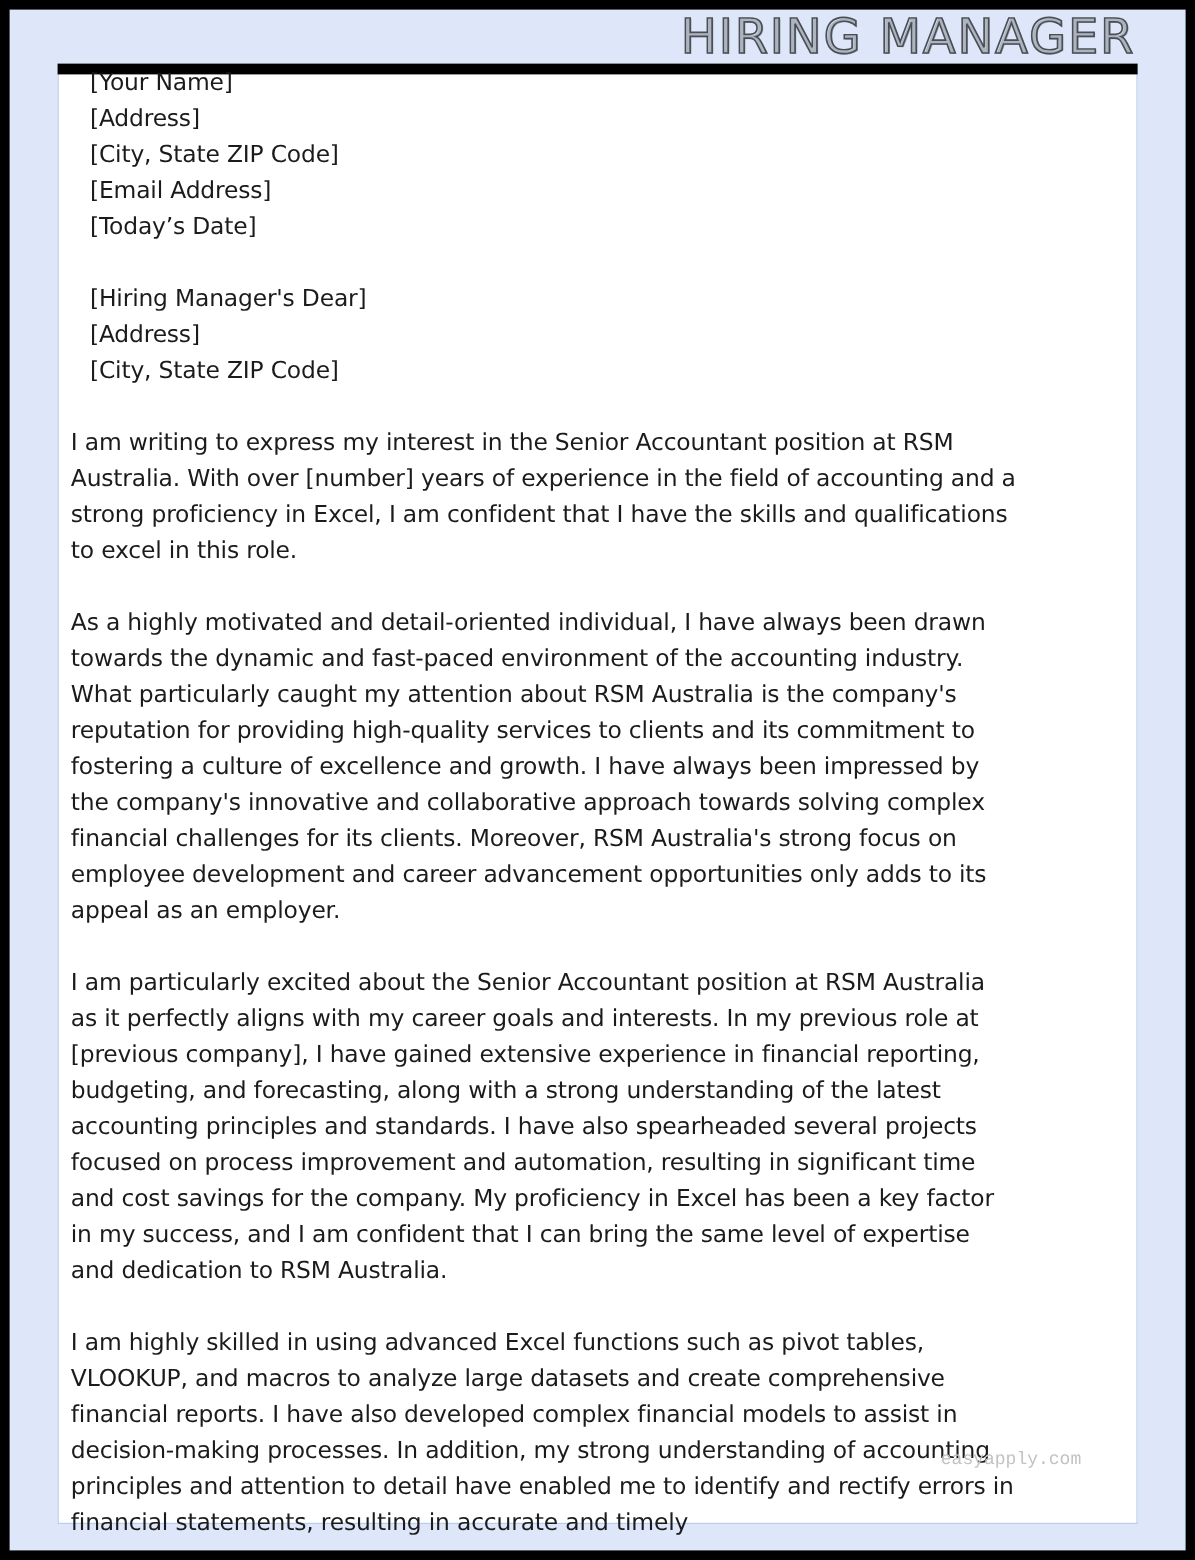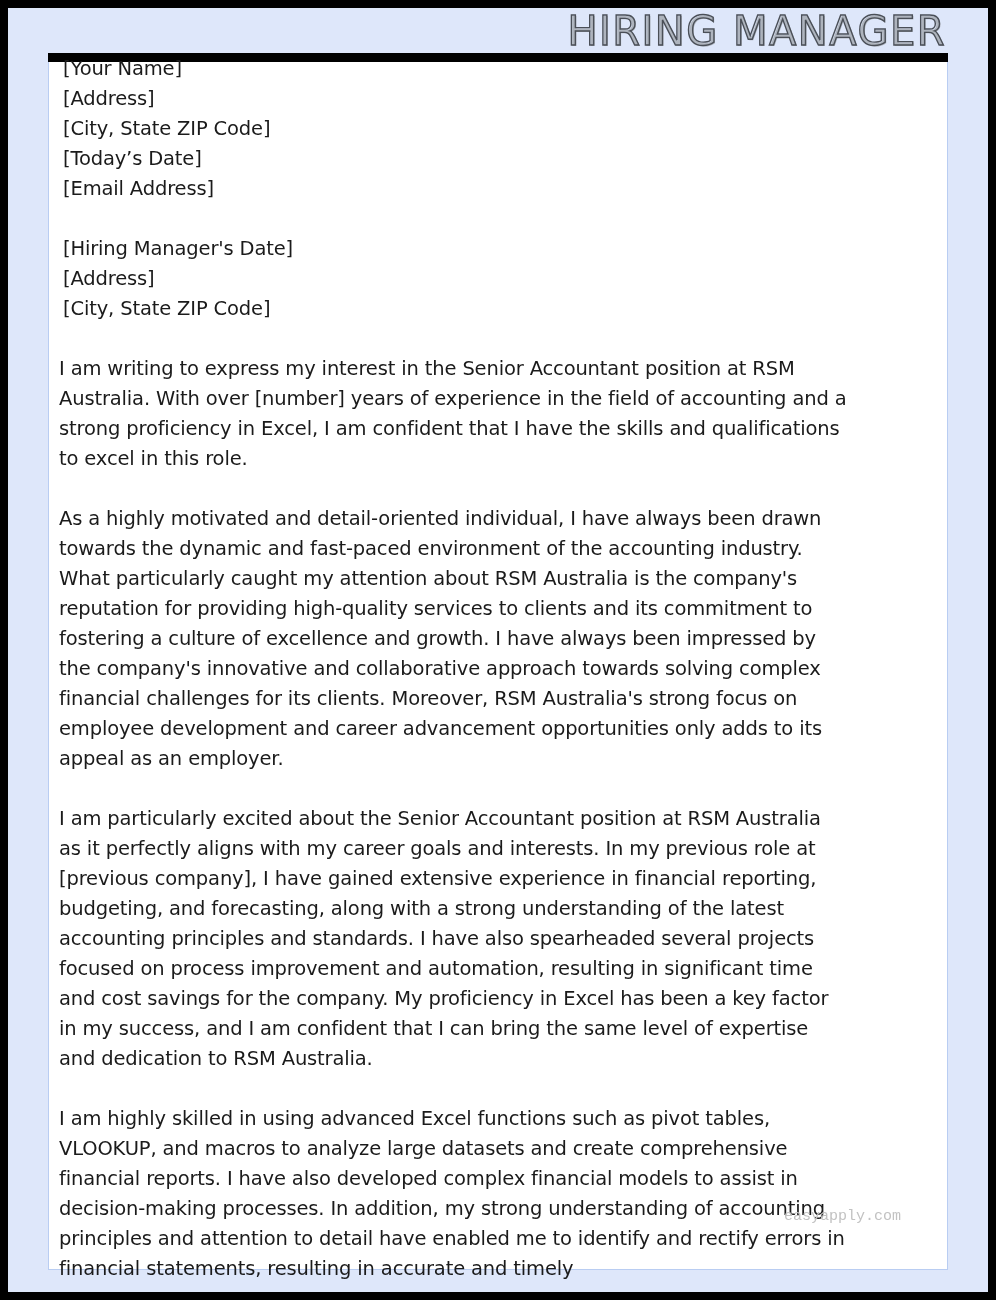--- a/index.html
+++ b/index.html
@@ -78,21 +78,21 @@
     left: 51px;
     top: 46px;
     width: 805px;
     font-size: 19.5px;
     line-height: 30px;
     color: #1b1b1b;
     font-family: "DejaVu Sans", "Liberation Sans", sans-serif;
     letter-spacing: -0.15px;
   }
   .addr-line { white-space: nowrap; }
-  .blk { margin: 0 0 30px 4px; }
+  .blk { margin: 0 0 30px 16px; }
   .blk:last-child { margin-bottom: 0; }
   .para { margin: 0 16px 30px 0; text-align: left; }
 
   
   .watermark {
     position: absolute;
     left: 776px;
     top: 1200px;
     font-size: 15px;
     line-height: 18px;
@@ -114,26 +114,26 @@
   <div class="letter-card">
     <div class="card-topbar"></div>
   </div>
 
   <div class="letter-body">
 
     <div class="blk">
       <div class="addr-line">[Your Name]</div>
       <div class="addr-line">[Address]</div>
       <div class="addr-line">[City, State ZIP Code]</div>
+      <div class="addr-line">[Email Address]</div>
       <div class="addr-line">[Today’s Date]</div>
-      <div class="addr-line">[Email Address]</div>
     </div>
 
     <div class="blk">
-      <div class="addr-line">[Hiring Manager's Date]</div>
+      <div class="addr-line">[Hiring Manager's Dear]</div>
       <div class="addr-line">[Address]</div>
       <div class="addr-line">[City, State ZIP Code]</div>
     </div>
 
 
     <p class="para">I am writing to express my interest in the Senior Accountant position at RSM Australia. With over [number] years of experience in the field of accounting and a strong proficiency in Excel, I am confident that I have the skills and qualifications to excel in this role.</p>
     <p class="para">As a highly motivated and detail-oriented individual, I have always been drawn towards the dynamic and fast-paced environment of the accounting industry. What particularly caught my attention about RSM Australia is the company's reputation for providing high-quality services to clients and its commitment to fostering a culture of excellence and growth. I have always been impressed by the company's innovative and collaborative approach towards solving complex financial challenges for its clients. Moreover, RSM Australia's strong focus on employee development and career advancement opportunities only adds to its appeal as an employer.</p>
     <p class="para">I am particularly excited about the Senior Accountant position at RSM Australia as it perfectly aligns with my career goals and interests. In my previous role at [previous company], I have gained extensive experience in financial reporting, budgeting, and forecasting, along with a strong understanding of the latest accounting principles and standards. I have also spearheaded several projects focused on process improvement and automation, resulting in significant time and cost savings for the company. My proficiency in Excel has been a key factor in my success, and I am confident that I can bring the same level of expertise and dedication to RSM Australia.</p>
     <p class="para">I am highly skilled in using advanced Excel functions such as pivot tables, VLOOKUP, and macros to analyze large datasets and create comprehensive financial reports. I have also developed complex financial models to assist in decision-making processes. In addition, my strong understanding of accounting principles and attention to detail have enabled me to identify and rectify errors in financial statements, resulting in accurate and timely</p>
 

